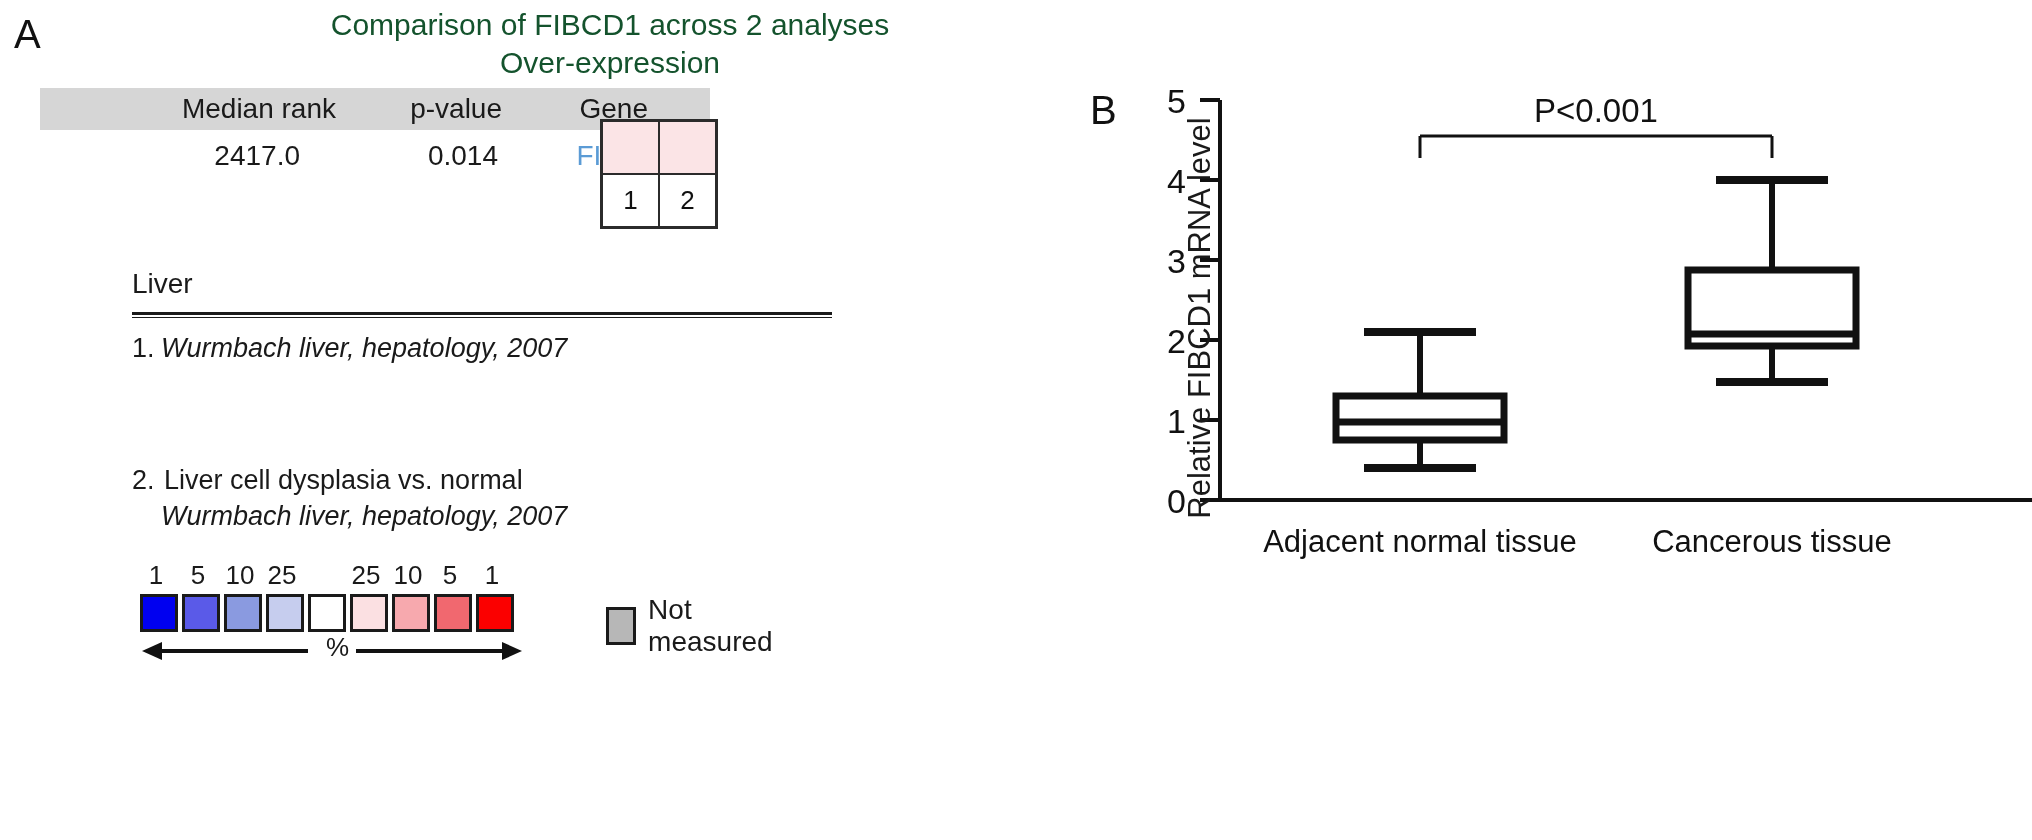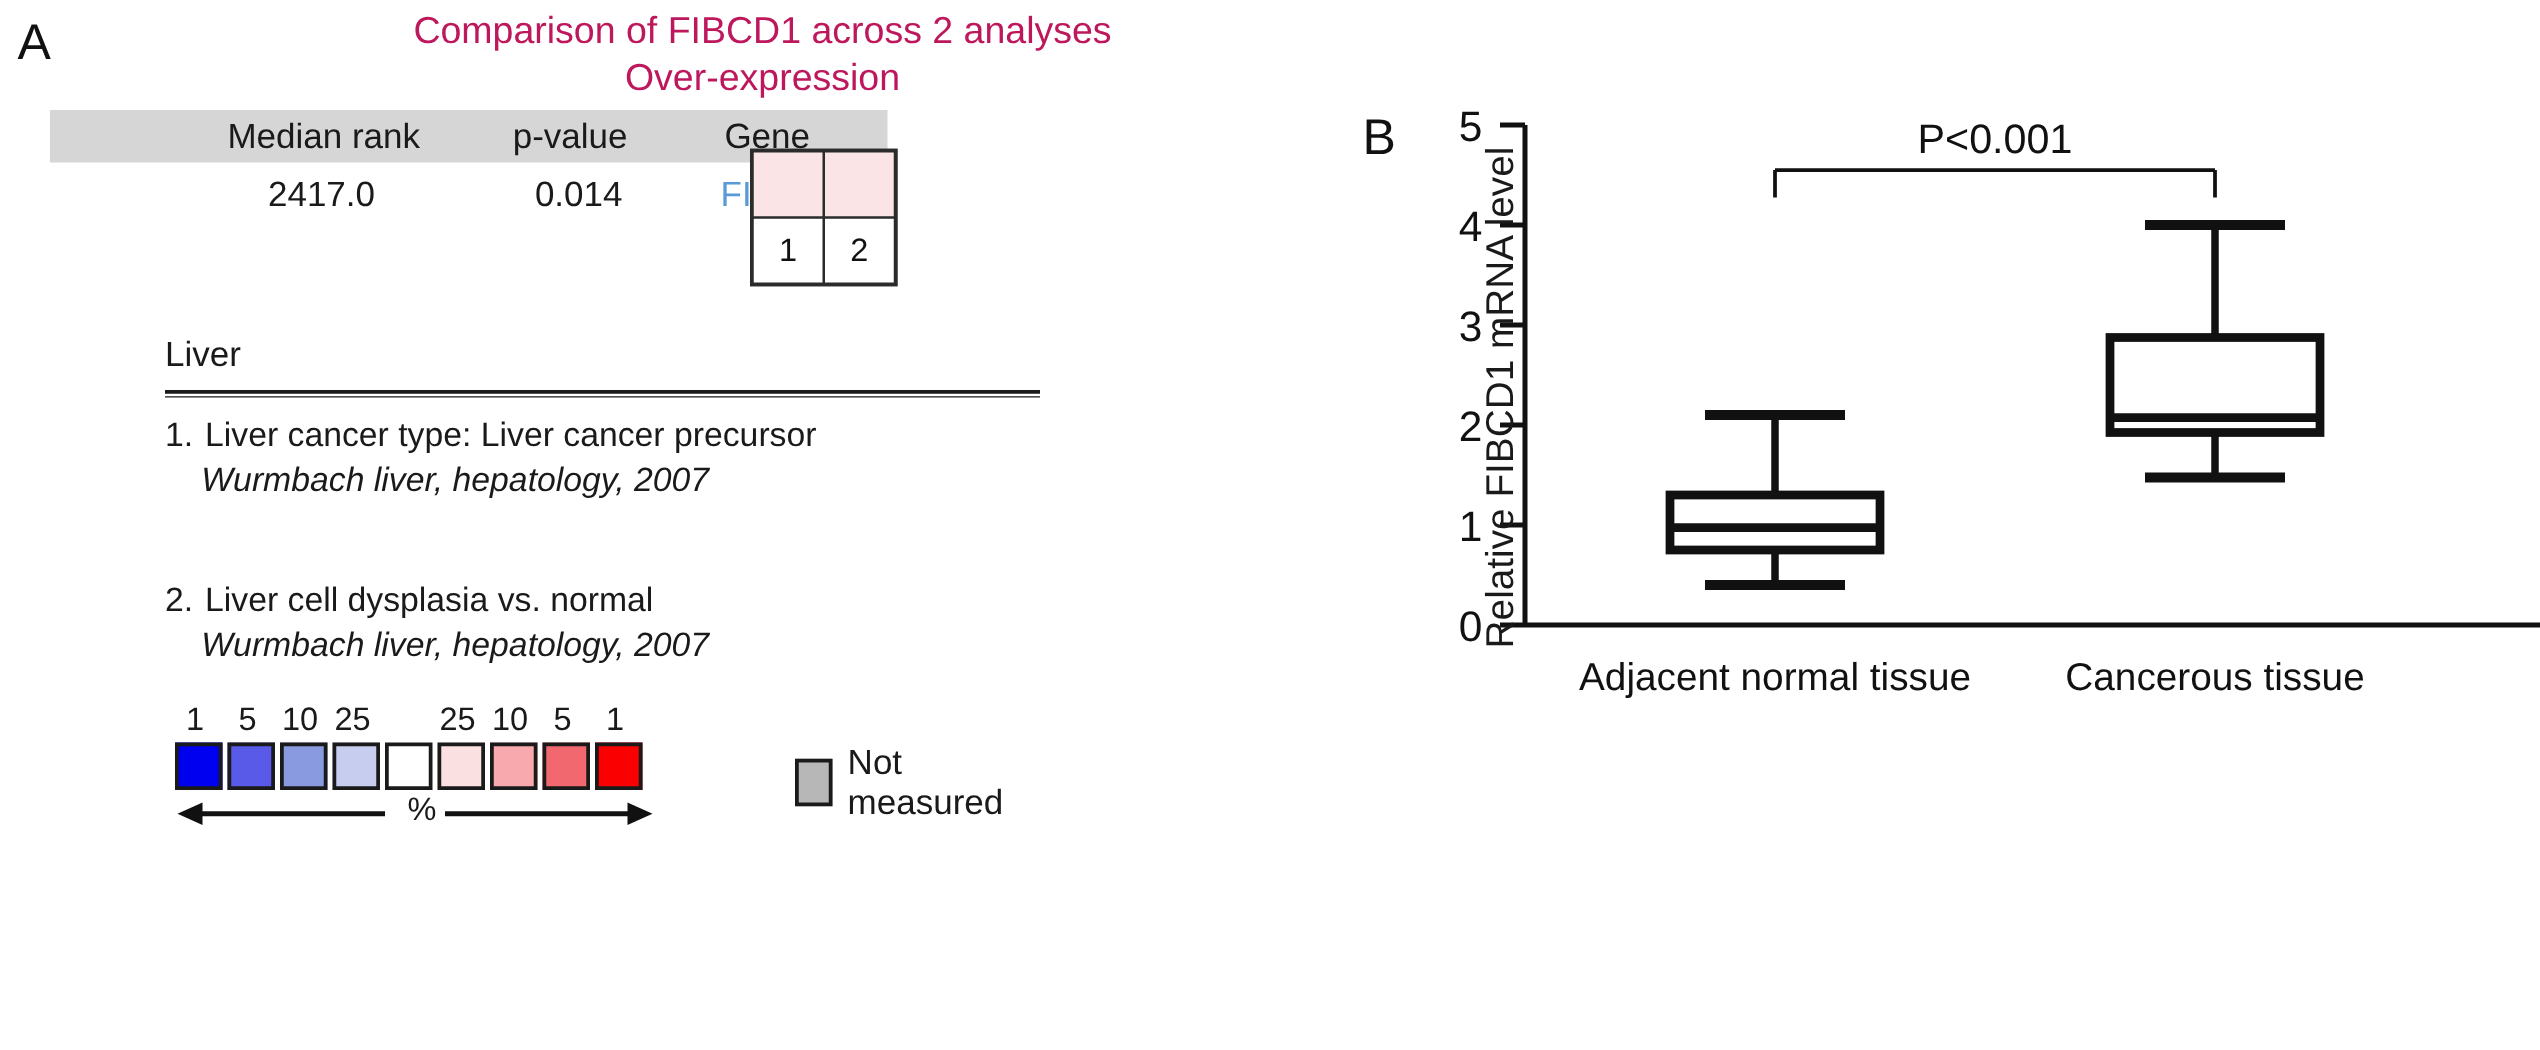--- a/index.html
+++ b/index.html
@@ -4,21 +4,21 @@
 <style>
   html,body{margin:0;padding:0;background:#ffffff;}
   body{width:2032px;height:840px;position:relative;overflow:hidden;
        font-family:"Liberation Sans", sans-serif;color:#1a1a1a;}
 
   .panel-letter{position:absolute;font-size:40px;font-weight:400;color:#111;}
 
   
   #panelA{position:absolute;left:0;top:0;width:1060px;height:840px;}
   #titleA{position:absolute;left:300px;top:6px;width:620px;text-align:center;
-          font-size:30px;line-height:38px;color:#be185d;}
+          font-size:30px;line-height:38px;color:#14532d;}
   #titleA div{white-space:nowrap;}
   #titleLine2{text-align:center;}
 
   
   #omTable{position:absolute;left:40px;top:88px;width:670px;}
   #omHead{background:#d6d6d6;height:42px;display:flex;align-items:center;padding-left:36px;}
   #omHead .c{font-size:28px;color:#1a1a1a;}
   .c-rank{width:260px;text-align:right;padding-right:6px;}
   .c-pval{width:160px;text-align:right;padding-right:6px;}
   .c-gene{width:140px;text-align:right;padding-right:10px;}
@@ -44,21 +44,21 @@
   .legItem .num{position:absolute;left:0;top:0;}
   .legItem .body{margin-left:32px;}
   .legItem .src{font-style:italic;margin-left:29px;display:block;}
 
   
   #scaleWrap{position:absolute;left:140px;top:560px;}
   #scaleNums{position:relative;height:32px;width:450px;}
   #scaleNums span{position:absolute;font-size:26px;top:0;text-align:center;width:40px;}
   #swatches{display:flex;gap:4px;margin-top:2px;}
   .sw{width:38px;height:38px;border:3px solid #1a1a1a;box-sizing:border-box;}
-  #notMeasWrap{position:absolute;left:496px;top:34px;display:flex;align-items:center;gap:12px;}
+  #notMeasWrap{position:absolute;left:466px;top:34px;display:flex;align-items:center;gap:12px;}
   #notMeasLabel{font-size:28px;}
   #arrowRow{position:relative;width:430px;height:34px;margin-top:2px;}
   #pctLabel{position:absolute;left:186px;top:-2px;font-size:26px;}
 
   #noteText{position:absolute;left:132px;top:660px;width:720px;
             font-size:27px;line-height:35px;}
 
   
   #panelB{position:absolute;left:1060px;top:0;width:972px;height:840px;}
   #ylabel{position:absolute;left:-70px;top:300px;width:420px;text-align:center;
@@ -96,21 +96,20 @@
     <div class="cell" style="background:#fbe4e6;"></div>
     <div class="cell" style="background:#ffffff;">1</div>
     <div class="cell" style="background:#ffffff;">2</div>
   </div>
 
   <div id="legendTitle">Liver</div>
   <div id="legendRule"></div>
 
   <div class="legItem" style="top:330px;">
     <span class="num">1.</span>
-    <span class="body">Liver cancer type: Liver cancer precursor</span>
     <span class="src">Wurmbach liver, hepatology, 2007</span>
   </div>
 
   <div class="legItem" style="top:462px;">
     <span class="num">2.</span>
     <span class="body">Liver cell dysplasia vs. normal</span>
     <span class="src">Wurmbach liver, hepatology, 2007</span>
   </div>
 
   <div id="scaleWrap">

